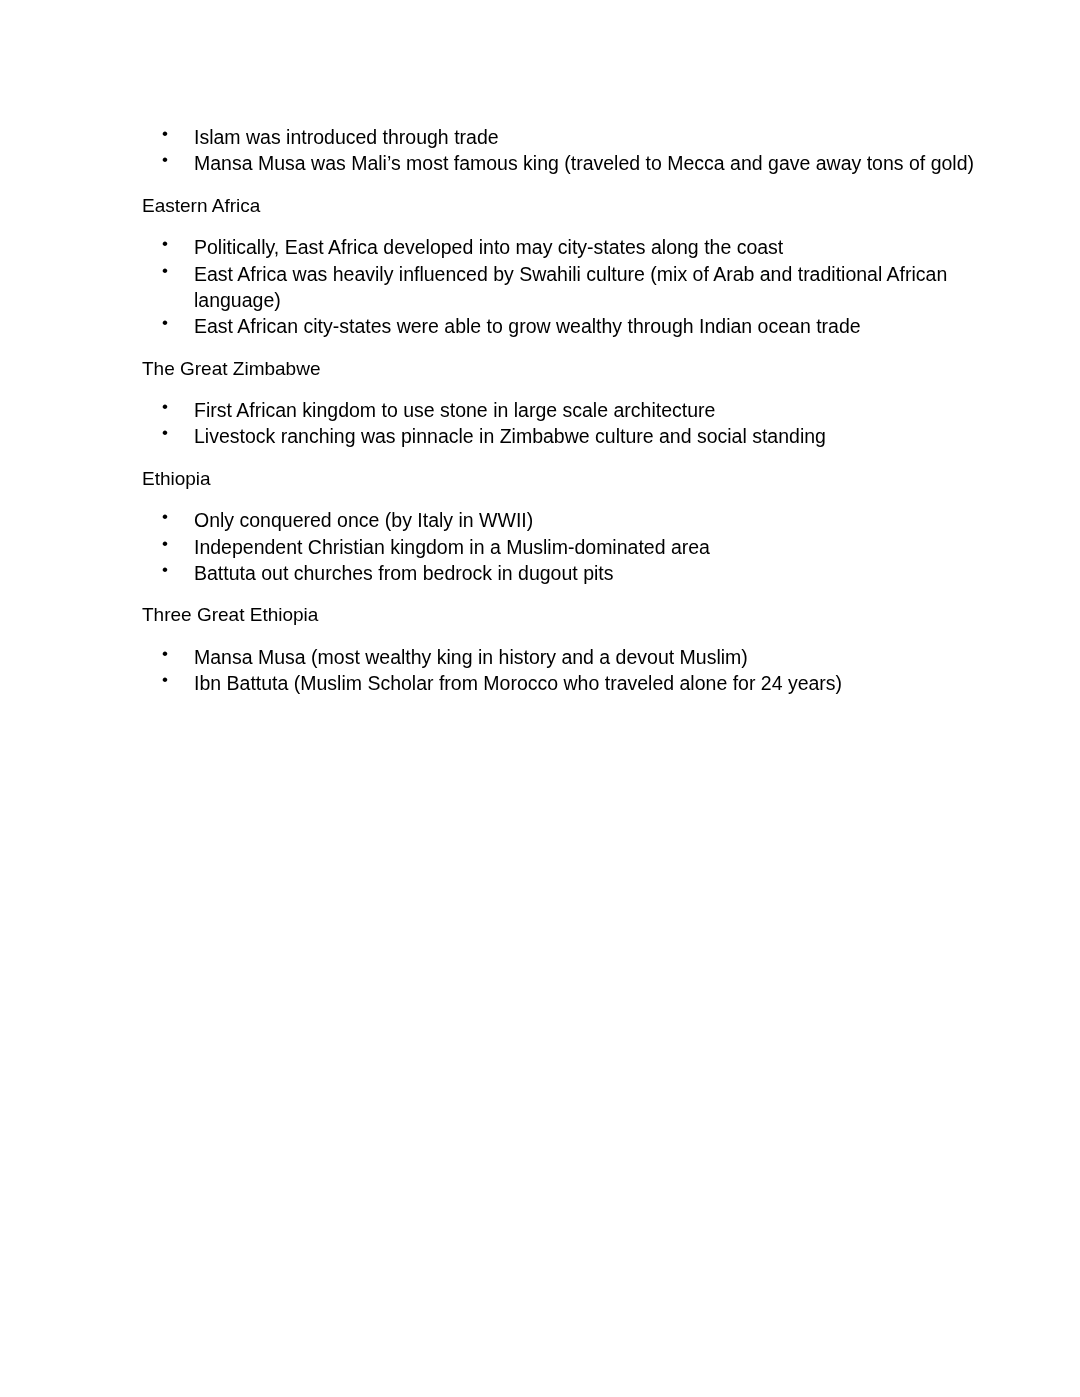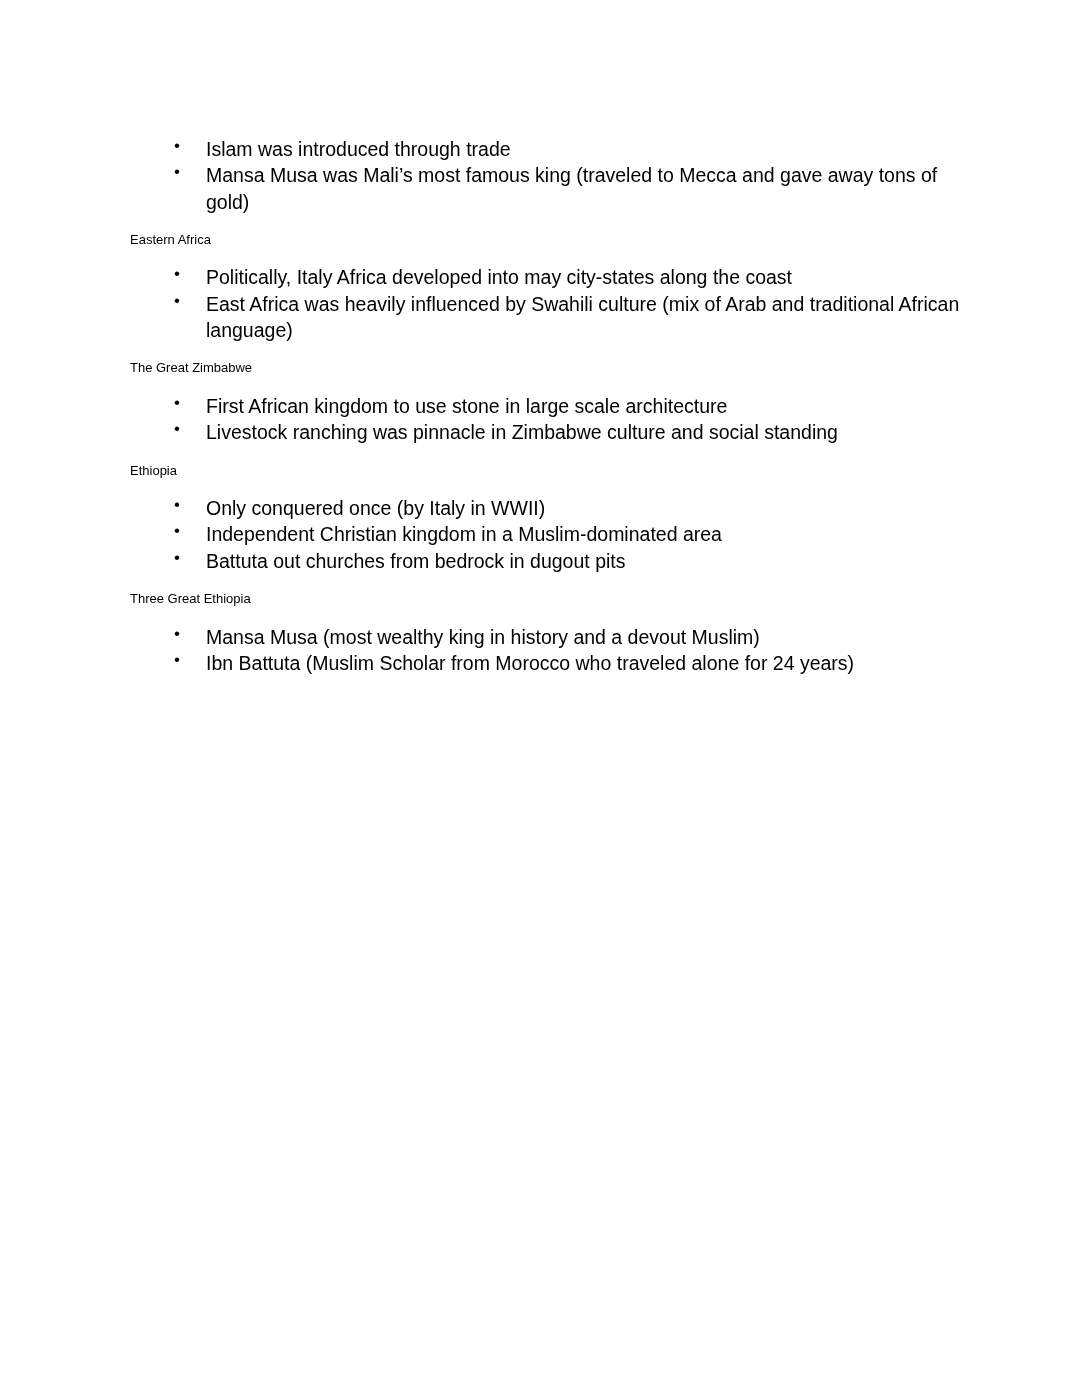--- a/index.html
+++ b/index.html
@@ -18,29 +18,29 @@
     position: relative;
     box-sizing: border-box;
     padding: 120px 96px 96px 96px;
     overflow: hidden;
   }
   .doc-body {
     font-size: 19.5px;
     line-height: 1.35;
   }
   .heading {
-    margin: 4px;
+    margin: 16px;
     padding: 0 0 0 30px;
-    font-size: 13px;
+    font-size: 19px;
     line-height: 1.35;
     font-weight: normal;
   }
   ul.bullets {
     list-style: none;
-    margin: 16px;
+    margin: 4px;
     padding: 0 0 0 30px;
   }
   ul.bullets > li {
     position: relative;
     padding-left: 64px;
     margin: 0 0 0 0;
     font-size: 19.5px;
     line-height: 1.35;
   }
   ul.bullets > li::before {
@@ -64,22 +64,23 @@
     <div class="block">
       <ul class="bullets">
         <li>Islam was introduced through trade</li>
         <li>Mansa Musa was Mali’s most famous king (traveled to Mecca and gave away tons of gold)</li>
       </ul>
     </div>
 
     <div class="block">
       <p class="heading">Eastern Africa</p>
       <ul class="bullets">
-        <li>Politically, Italy Africa developed into may city-states along the coast</li>
+        <li>Politically, East Africa developed into may city-states along the coast</li>
         <li>East Africa was heavily influenced by Swahili culture (mix of Arab and traditional African language)</li>
+        <li>East African city-states were able to grow wealthy through Indian ocean trade</li>
       </ul>
     </div>
 
     <div class="block">
       <p class="heading">The Great Zimbabwe</p>
       <ul class="bullets">
         <li>First African kingdom to use stone in large scale architecture</li>
         <li>Livestock ranching was pinnacle in Zimbabwe culture and social standing</li>
       </ul>
     </div>

